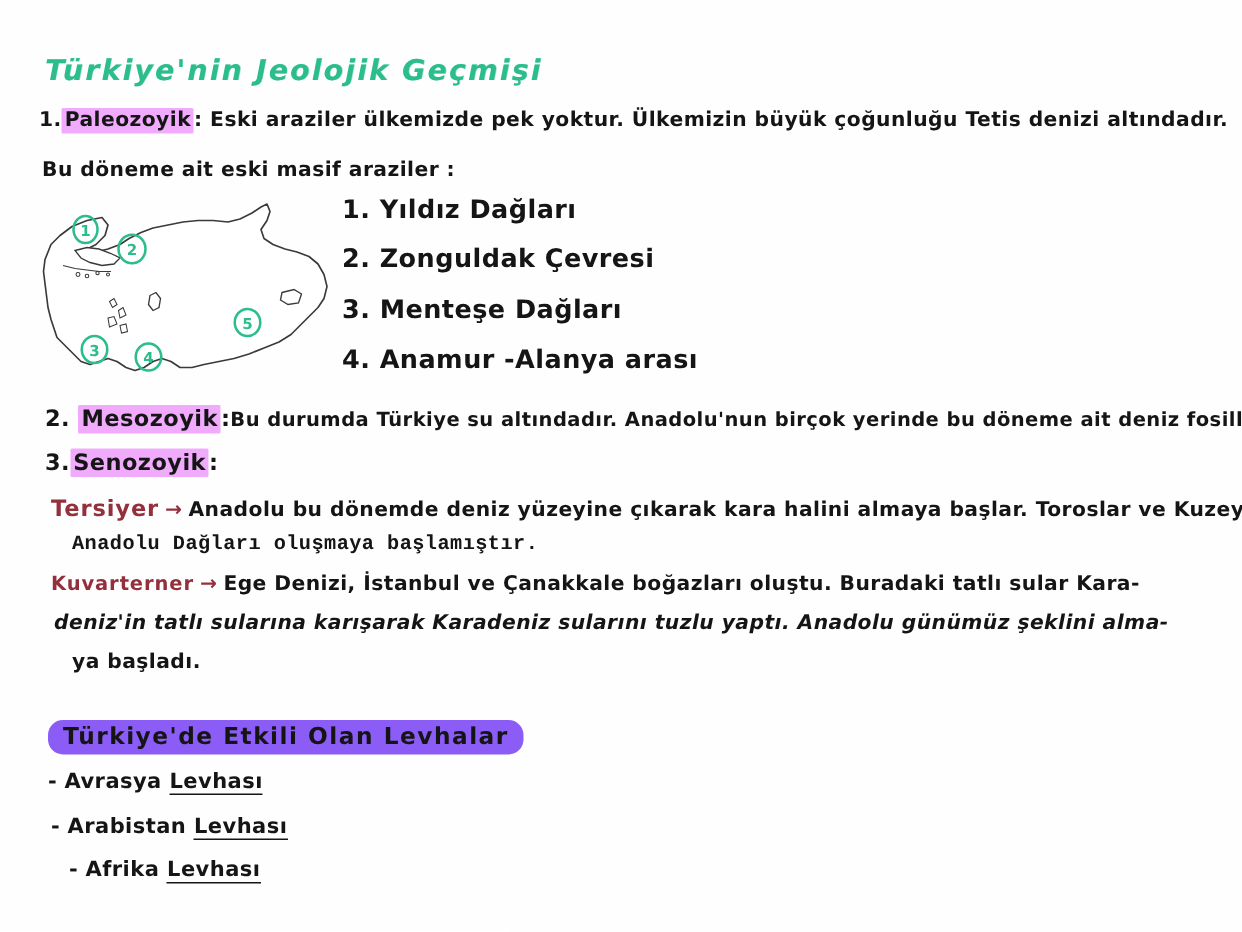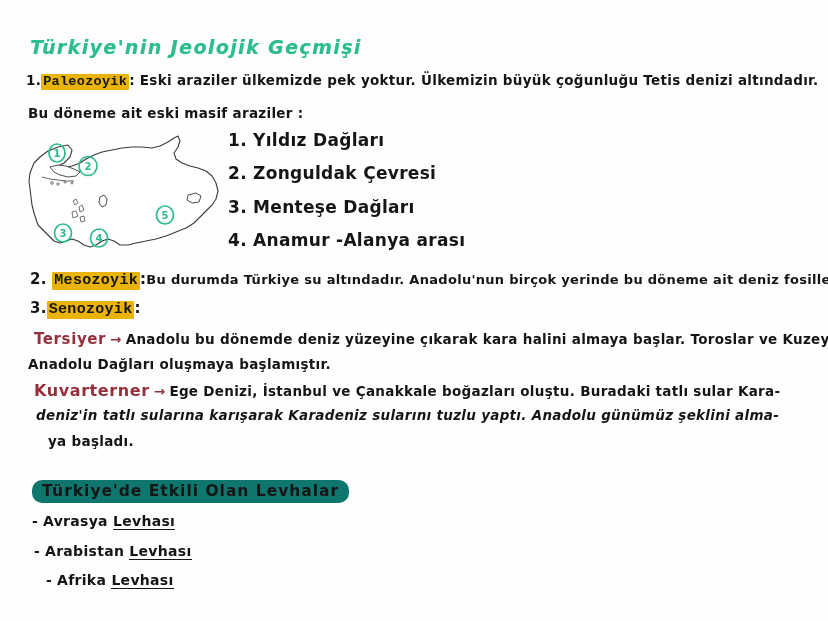--- a/index.html
+++ b/index.html
@@ -44,28 +44,27 @@
     text-shadow: 0.4px 0.4px 0 rgba(43,189,140,0.45);
   }
 
   
   .line {
     position: absolute;
     font-size: 13.5px;
   }
 
   .hl-green {
-    background: #eab308;
+    background: #f0abfc;
     padding: 0 2px 1px 2px;
     border-radius: 1px;
     font-weight: 700;
-    font-family: Liberation Mono, monospace;
   }
   .hl-cyan {
-    background: #0f766e;
+    background: #8b5cf6;
     padding: 2px 10px 3px 10px;
     border-radius: 10px;
   }
 
   .maroon {
     color: #93303c;
     font-weight: 700;
     letter-spacing: 0.6px;
   }
   .arrow { color: #93303c; font-weight: 700; padding: 0 4px; }
@@ -210,24 +209,24 @@
     <span class="hl-green">Mesozoyik</span><span>:</span><span class="hw" style="font-size:13px; font-weight:600;">Bu durumda Türkiye su altındadır. Anadolu'nun birçok yerinde bu döneme ait deniz fosillerine rastlanmaktadır.</span>
   </div>
 
   <div class="line hw section-head" style="left:30px; top:299px;">
     <span>3.</span><span class="hl-green">Senozoyik</span><span>:</span>
   </div>
 
   <div class="line hw" style="left:34px; top:330px;">
     <span class="maroon" style="font-size:15px;">Tersiyer</span><span class="arrow">→</span><span>Anadolu bu dönemde deniz  yüzeyine  çıkarak   kara halini almaya başlar. Toroslar ve Kuzey</span>
   </div>
-  <div class="line hw" style="left:28px; top:356px;">Anadolu Dağları  oluşmaya  başlamıştır.</div>
+  <div class="line hw" style="left:48px; top:356px;font-family:Liberation Mono, monospace;">Anadolu Dağları  oluşmaya  başlamıştır.</div>
 
   <div class="line hw" style="left:34px; top:381px;">
-    <span class="maroon" style="font-size:16px;">Kuvarterner</span><span class="arrow">→</span><span>Ege Denizi, İstanbul ve Çanakkale    boğazları oluştu. Buradaki  tatlı  sular  Kara-</span>
+    <span class="maroon" style="font-size:13px;">Kuvarterner</span><span class="arrow">→</span><span>Ege Denizi, İstanbul ve Çanakkale    boğazları oluştu. Buradaki  tatlı  sular  Kara-</span>
   </div>
   <div class="line hw" style="left:36px; top:407px;font-style:italic;">deniz'in  tatlı  sularına  karışarak  Karadeniz  sularını  tuzlu  yaptı. Anadolu  günümüz  şeklini alma-</div>
   <div class="line hw" style="left:36px; top:433px;margin-left:12px;">ya başladı.</div>
 
   <div class="plates-title hw">
     <span class="hl-cyan">Türkiye'de Etkili Olan Levhalar</span>
   </div>
 
   <div class="plate-item hw" style="left:34px; top:543px;">
     <span class="plate-dash">-</span><span>Arabistan </span><span class="uline">Levhası</span>

